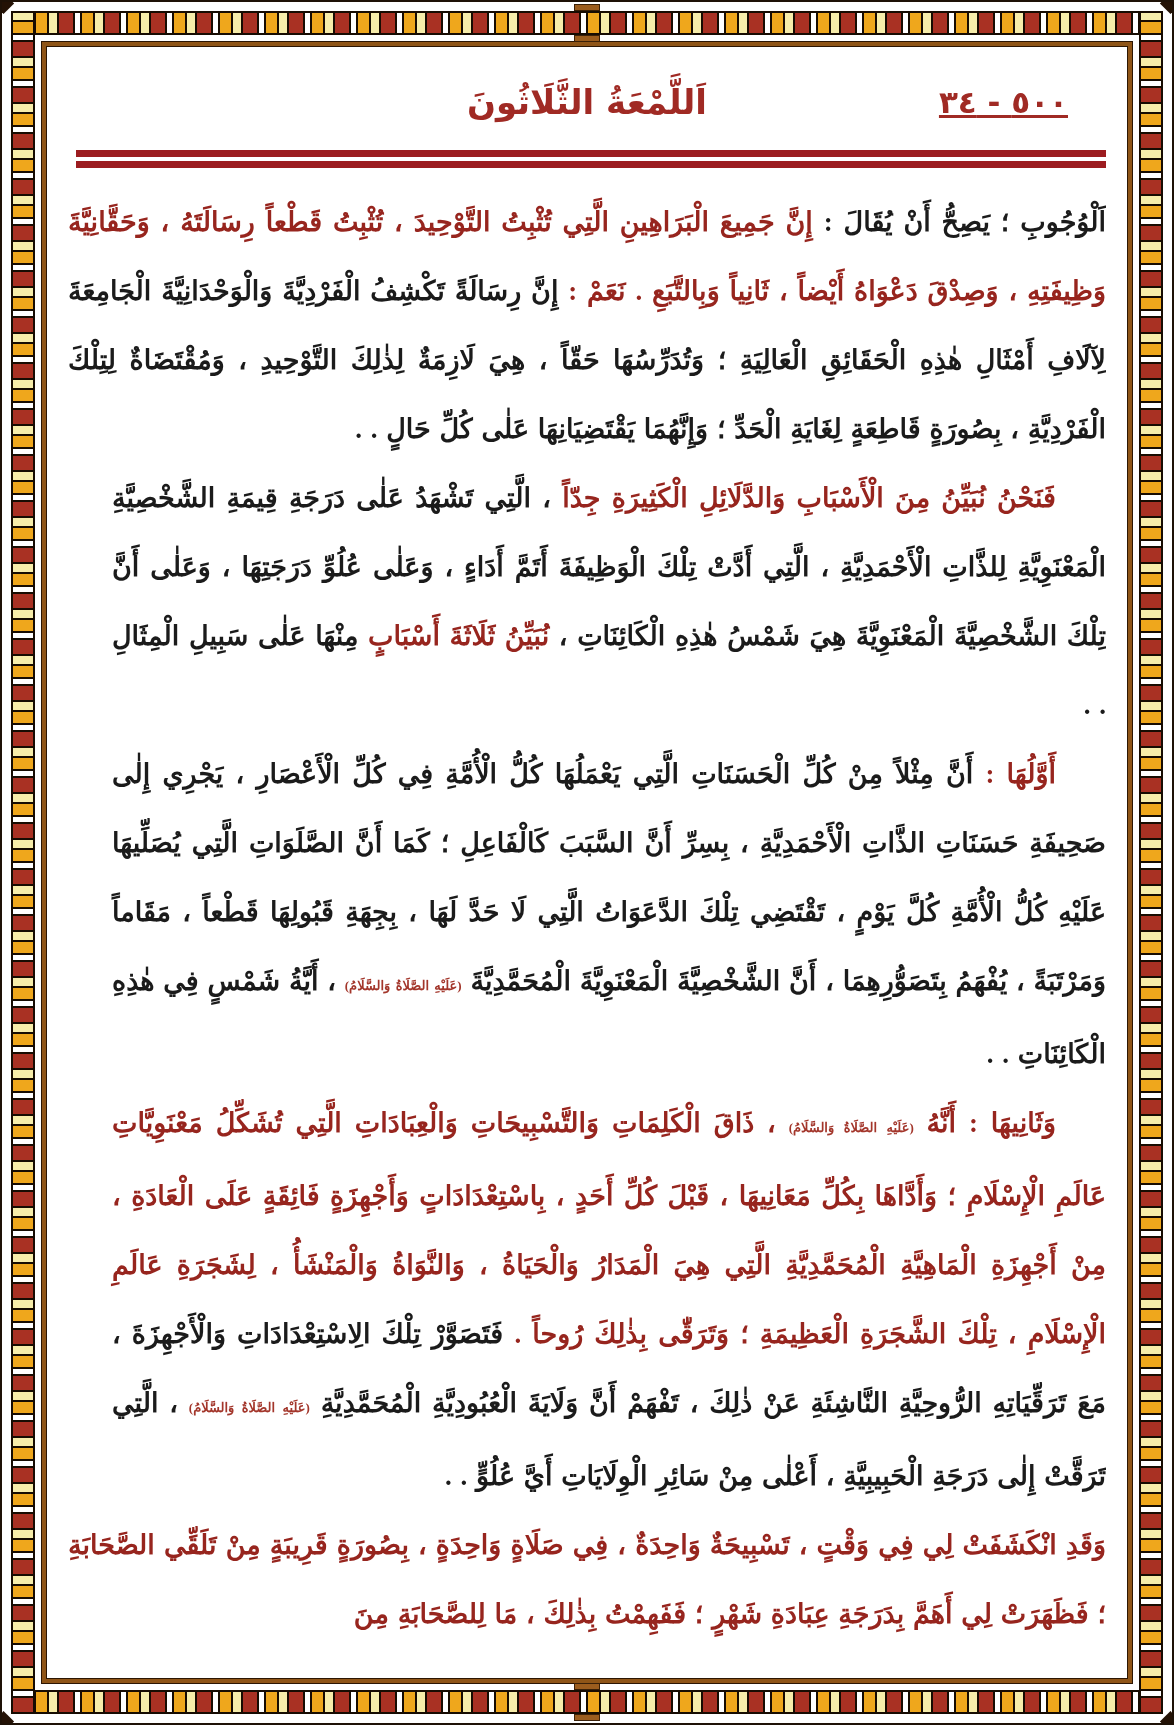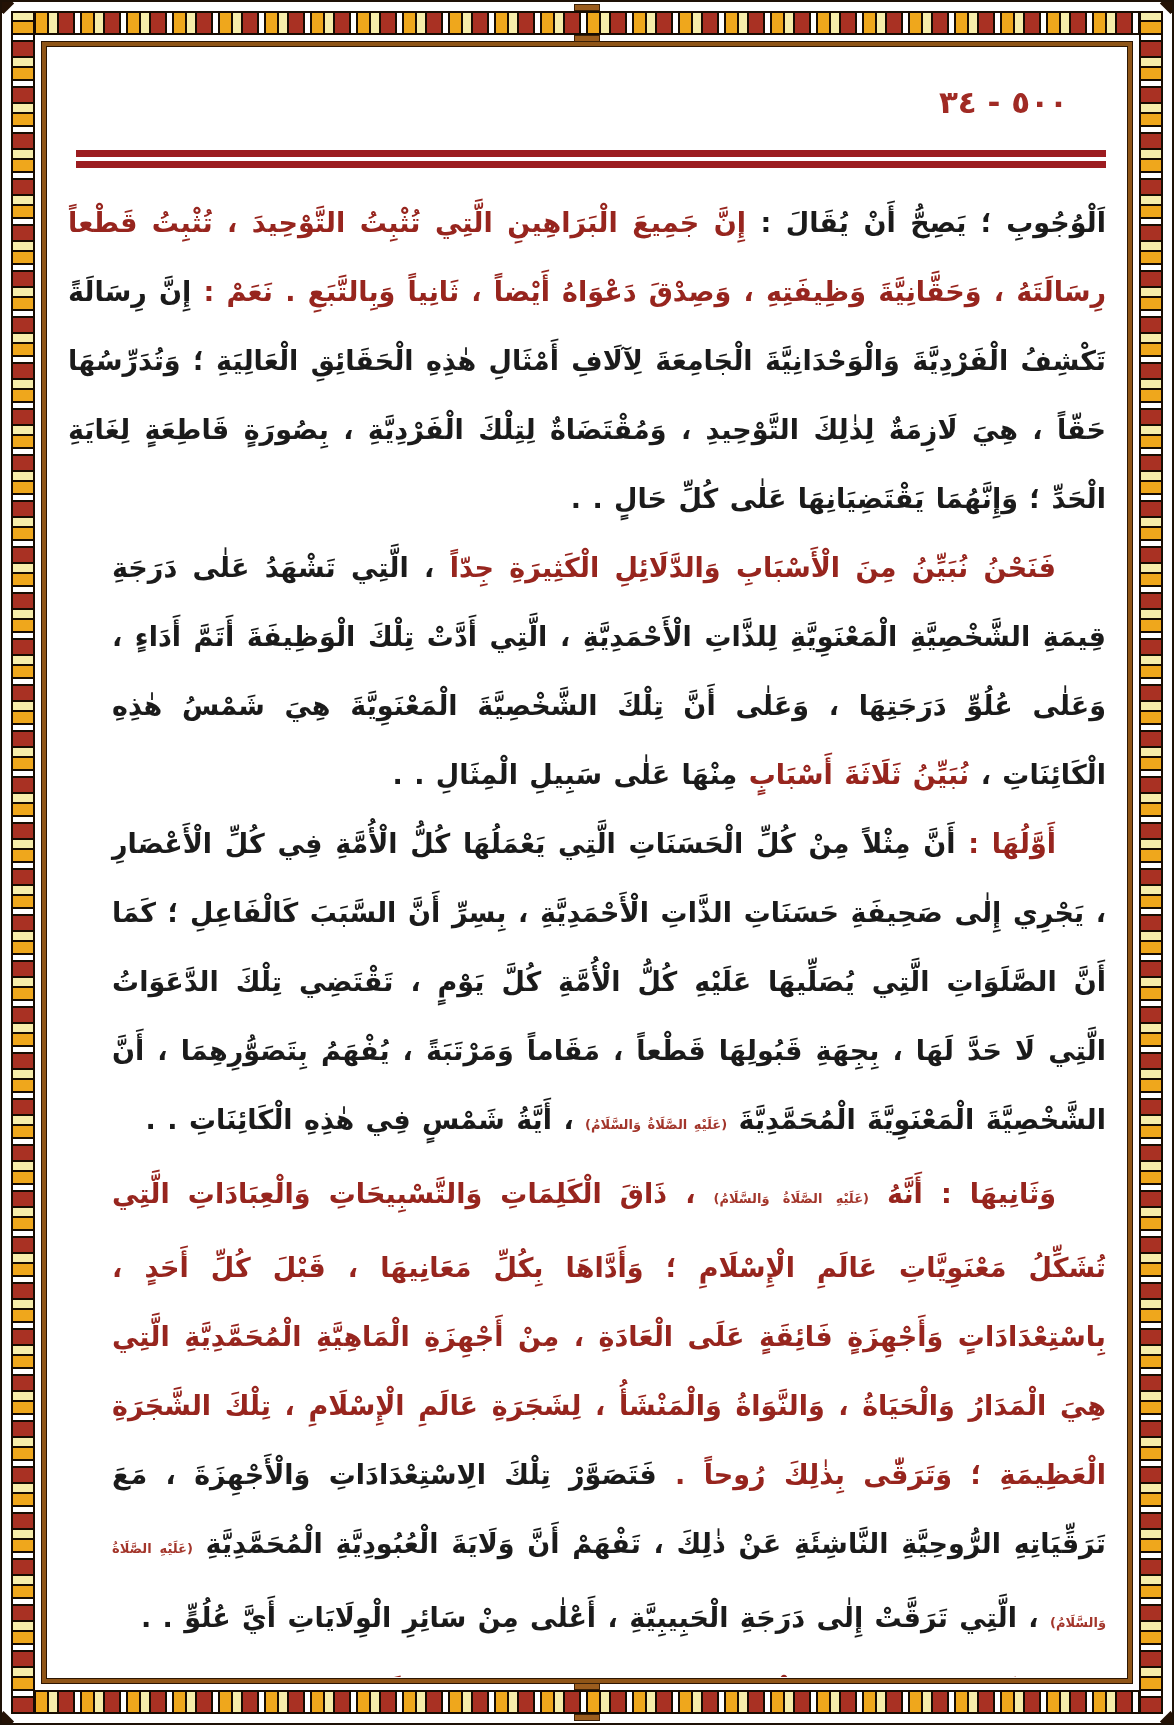--- a/index.html
+++ b/index.html
@@ -48,20 +48,21 @@
   .tab-top-outer{top:2px;}
   .tab-top-inner{top:33px;}
   .tab-bottom-outer{bottom:2px;}
   .tab-bottom-inner{bottom:33px;}
 
   
   .page-number{
     position:absolute;top:82px;right:104px;
     font-size:31px;font-weight:bold;color:#a02a24;
     letter-spacing:2px;
+    text-decoration:underline;
   }
   .page-title{
     position:absolute;top:80px;left:0;right:0;
     text-align:center;
     font-size:34px;font-weight:bold;color:#a02a24;
   }
   .double-rule{
     position:absolute;top:148px;left:74px;right:66px;
     height:4px;
     border-top:7px solid #9c1c20;
@@ -70,21 +71,21 @@
 
   
   .body-text{
     position:absolute;top:186px;left:66px;right:66px;bottom:46px;
     overflow:hidden;
     direction:rtl;
     text-align:justify;
     font-size:27px;line-height:69px;font-weight:bold;
     word-spacing:2px;
   }
-  .para{margin:0;}
+  .para{margin:0;font-family:Liberation Serif, serif;}
   .para.indent{text-indent:50px;margin-left:44px;}
   .t-black{color:#1b1b1b;}
   .t-red{color:#97251e;}
   .t-seal{color:#a3362b;font-size:13px;font-weight:bold;}
 </style>
 </head>
 <body>
 
 <div class="page">
 
@@ -96,20 +97,21 @@
   <div class="corner-tip tip-tl"></div>
   <div class="corner-tip tip-tr"></div>
   <div class="corner-tip tip-bl"></div>
   <div class="corner-tip tip-br"></div>
   <div class="tab tab-top-outer"></div>
   <div class="tab tab-top-inner"></div>
   <div class="tab tab-bottom-outer"></div>
   <div class="tab tab-bottom-inner"></div>
 
   <div class="page-number">٥٠٠ - ٣٤</div>
+  <div class="page-title">اَللَّمْعَةُ الثَّلَاثُونَ</div>
   <div class="double-rule"></div>
 
   <div class="body-text">
       <p class="para"><span class="t-black">اَلْوُجُوبِ ؛ يَصِحُّ أَنْ يُقَالَ : </span><span class="t-red">إِنَّ جَمِيعَ الْبَرَاهِينِ الَّتِي تُثْبِتُ التَّوْحِيدَ ، تُثْبِتُ قَطْعاً رِسَالَتَهُ ، وَحَقَّانِيَّةَ وَظِيفَتِهِ ، وَصِدْقَ دَعْوَاهُ أَيْضاً ، ثَانِياً وَبِالتَّبَعِ . نَعَمْ : </span><span class="t-black">إِنَّ رِسَالَةً تَكْشِفُ الْفَرْدِيَّةَ وَالْوَحْدَانِيَّةَ الْجَامِعَةَ لِآلَافِ أَمْثَالِ هٰذِهِ الْحَقَائِقِ الْعَالِيَةِ ؛ وَتُدَرِّسُهَا حَقّاً ، هِيَ لَازِمَةٌ لِذٰلِكَ التَّوْحِيدِ ، وَمُقْتَضَاةٌ لِتِلْكَ الْفَرْدِيَّةِ ، بِصُورَةٍ قَاطِعَةٍ لِغَايَةِ الْحَدِّ ؛ وَإِنَّهُمَا يَقْتَضِيَانِهَا عَلٰى كُلِّ حَالٍ . .</span></p>
       <p class="para indent"><span class="t-red">فَنَحْنُ نُبَيِّنُ مِنَ الْأَسْبَابِ وَالدَّلَائِلِ الْكَثِيرَةِ جِدّاً </span><span class="t-black">، الَّتِي تَشْهَدُ عَلٰى دَرَجَةِ قِيمَةِ الشَّخْصِيَّةِ الْمَعْنَوِيَّةِ لِلذَّاتِ الْأَحْمَدِيَّةِ ، الَّتِي أَدَّتْ تِلْكَ الْوَظِيفَةَ أَتَمَّ أَدَاءٍ ، وَعَلٰى عُلُوِّ دَرَجَتِهَا ، وَعَلٰى أَنَّ تِلْكَ الشَّخْصِيَّةَ الْمَعْنَوِيَّةَ هِيَ شَمْسُ هٰذِهِ الْكَائِنَاتِ ، </span><span class="t-red">نُبَيِّنُ ثَلَاثَةَ أَسْبَابٍ </span><span class="t-black">مِنْهَا عَلٰى سَبِيلِ الْمِثَالِ . .</span></p>
       <p class="para indent"><span class="t-red">أَوَّلُهَا : </span><span class="t-black">أَنَّ مِثْلاً مِنْ كُلِّ الْحَسَنَاتِ الَّتِي يَعْمَلُهَا كُلُّ الْأُمَّةِ فِي كُلِّ الْأَعْصَارِ ، يَجْرِي إِلٰى صَحِيفَةِ حَسَنَاتِ الذَّاتِ الْأَحْمَدِيَّةِ ، بِسِرِّ أَنَّ السَّبَبَ كَالْفَاعِلِ ؛ كَمَا أَنَّ الصَّلَوَاتِ الَّتِي يُصَلِّيهَا عَلَيْهِ كُلُّ الْأُمَّةِ كُلَّ يَوْمٍ ، تَقْتَضِي تِلْكَ الدَّعَوَاتُ الَّتِي لَا حَدَّ لَهَا ، بِجِهَةِ قَبُولِهَا قَطْعاً ، مَقَاماً وَمَرْتَبَةً ، يُفْهَمُ بِتَصَوُّرِهِمَا ، أَنَّ الشَّخْصِيَّةَ الْمَعْنَوِيَّةَ الْمُحَمَّدِيَّةَ </span><span class="t-seal">(عَلَيْهِ الصَّلَاةُ وَالسَّلَامُ)</span><span class="t-black"> ، أَيَّةُ شَمْسٍ فِي هٰذِهِ الْكَائِنَاتِ . .</span></p>
       <p class="para indent"><span class="t-red">وَثَانِيهَا : أَنَّهُ </span><span class="t-seal">(عَلَيْهِ الصَّلَاةُ وَالسَّلَامُ)</span><span class="t-red"> ، ذَاقَ الْكَلِمَاتِ وَالتَّسْبِيحَاتِ وَالْعِبَادَاتِ الَّتِي تُشَكِّلُ مَعْنَوِيَّاتِ عَالَمِ الْإِسْلَامِ ؛ وَأَدَّاهَا بِكُلِّ مَعَانِيهَا ، قَبْلَ كُلِّ أَحَدٍ ، بِاسْتِعْدَادَاتٍ وَأَجْهِزَةٍ فَائِقَةٍ عَلَى الْعَادَةِ ، مِنْ أَجْهِزَةِ الْمَاهِيَّةِ الْمُحَمَّدِيَّةِ الَّتِي هِيَ الْمَدَارُ وَالْحَيَاةُ ، وَالنَّوَاةُ وَالْمَنْشَأُ ، لِشَجَرَةِ عَالَمِ الْإِسْلَامِ ، تِلْكَ الشَّجَرَةِ الْعَظِيمَةِ ؛ وَتَرَقّٰى بِذٰلِكَ رُوحاً . </span><span class="t-black">فَتَصَوَّرْ تِلْكَ الِاسْتِعْدَادَاتِ وَالْأَجْهِزَةَ ، مَعَ تَرَقِّيَاتِهِ الرُّوحِيَّةِ النَّاشِئَةِ عَنْ ذٰلِكَ ، تَفْهَمْ أَنَّ وَلَايَةَ الْعُبُودِيَّةِ الْمُحَمَّدِيَّةِ </span><span class="t-seal">(عَلَيْهِ الصَّلَاةُ وَالسَّلَامُ)</span><span class="t-black"> ، الَّتِي تَرَقَّتْ إِلٰى دَرَجَةِ الْحَبِيبِيَّةِ ، أَعْلٰى مِنْ سَائِرِ الْوِلَايَاتِ أَيَّ عُلُوٍّ . .</span></p>
       <p class="para"><span class="t-red">وَقَدِ انْكَشَفَتْ لِي فِي وَقْتٍ ، تَسْبِيحَةٌ وَاحِدَةٌ ، فِي صَلَاةٍ وَاحِدَةٍ ، بِصُورَةٍ قَرِيبَةٍ مِنْ تَلَقِّي الصَّحَابَةِ ؛ فَظَهَرَتْ لِي أَهَمَّ بِدَرَجَةِ عِبَادَةِ شَهْرٍ ؛ فَفَهِمْتُ بِذٰلِكَ ، مَا لِلصَّحَابَةِ مِنَ</span></p>
     </div>
 

